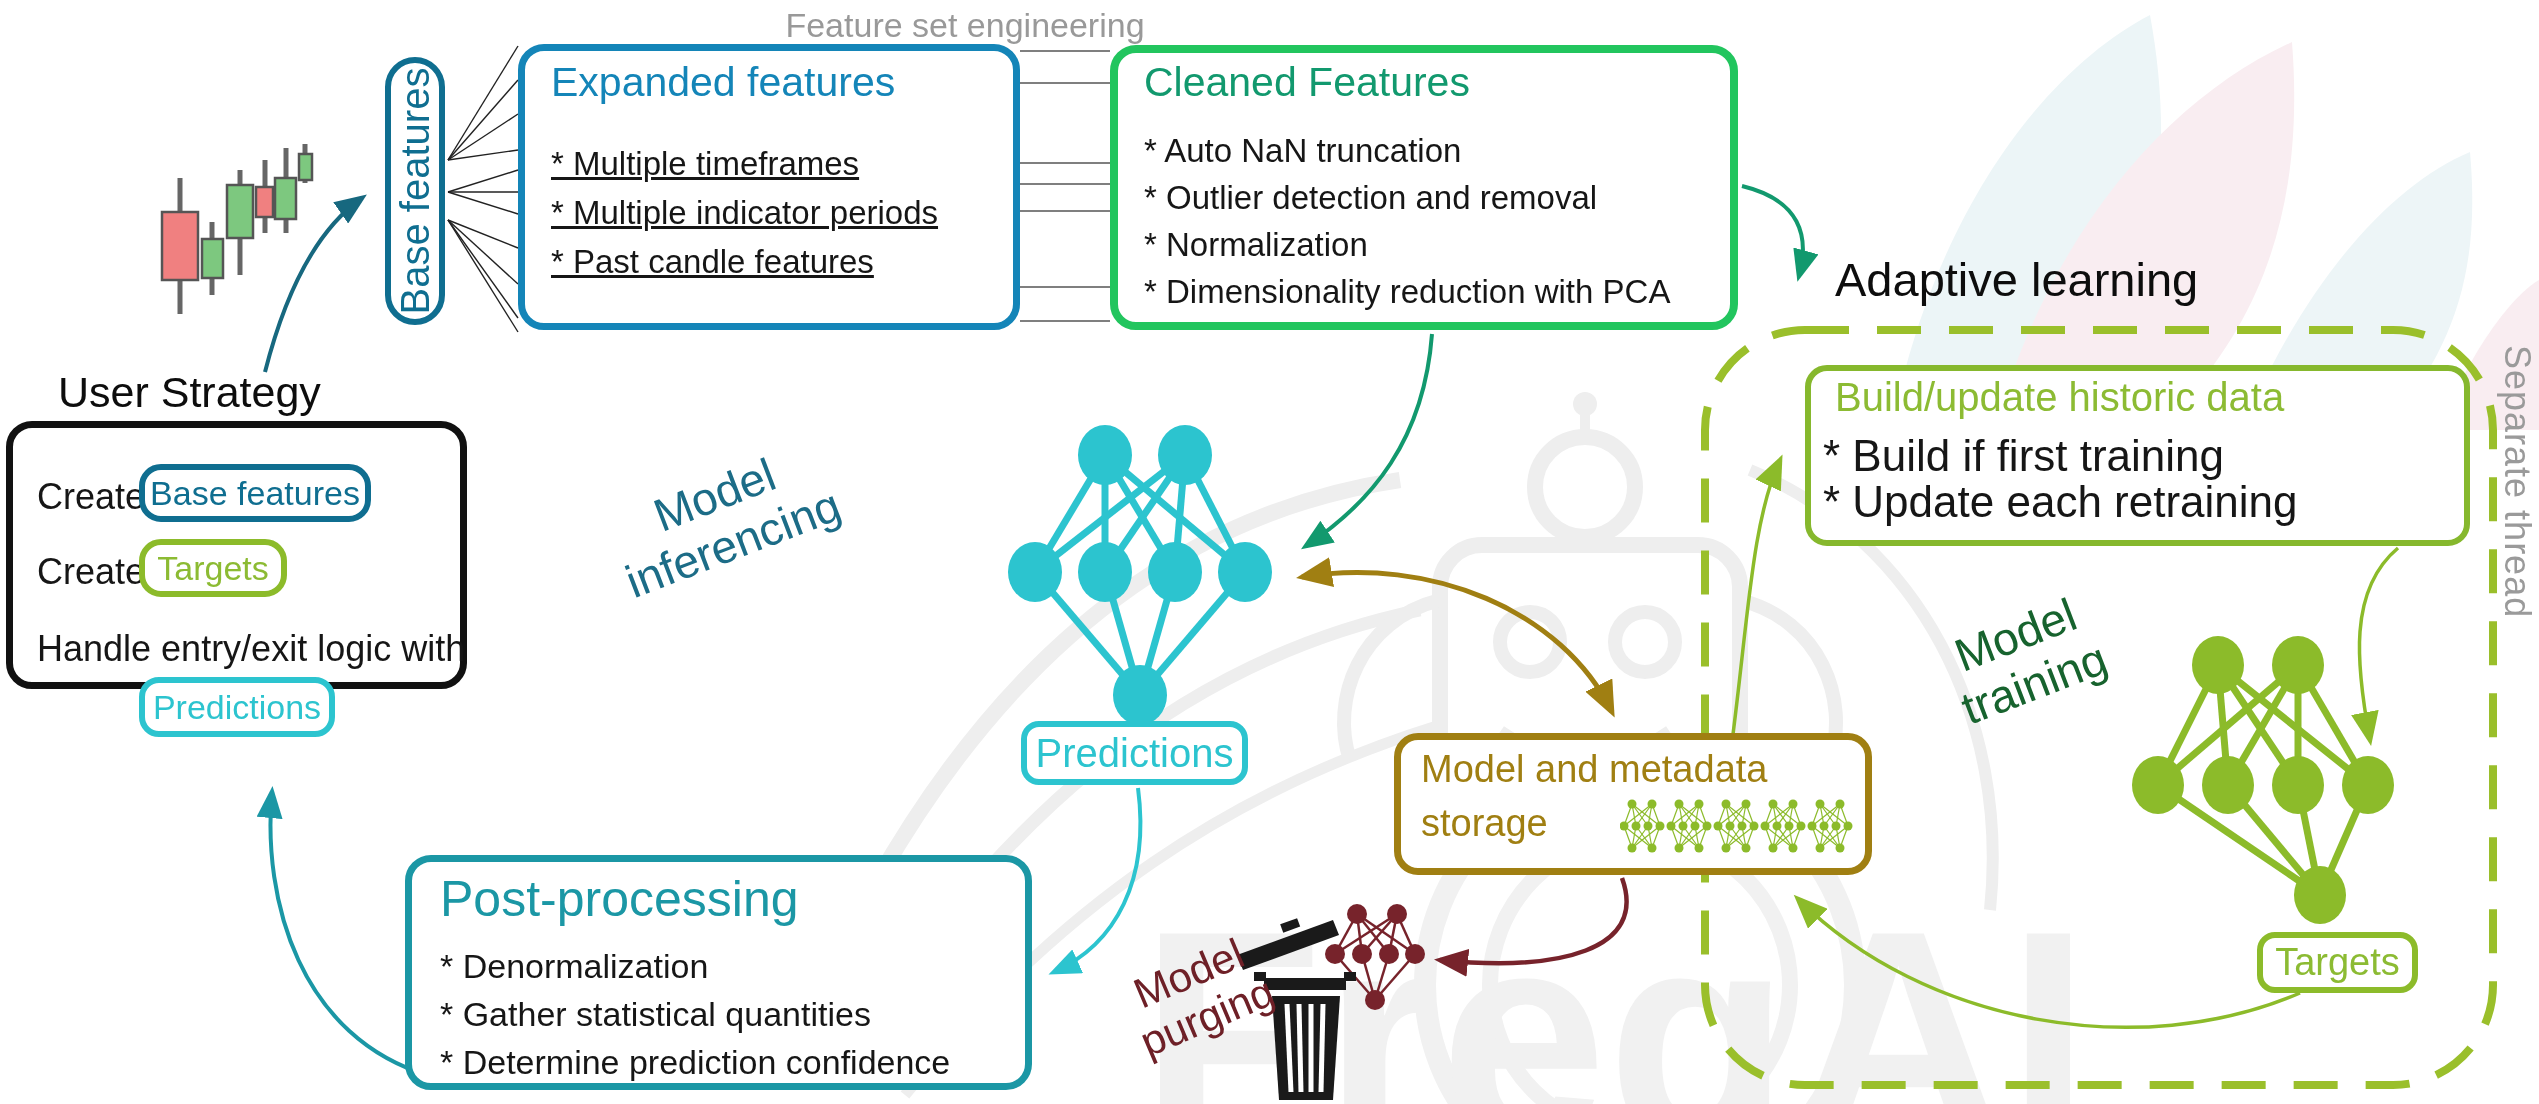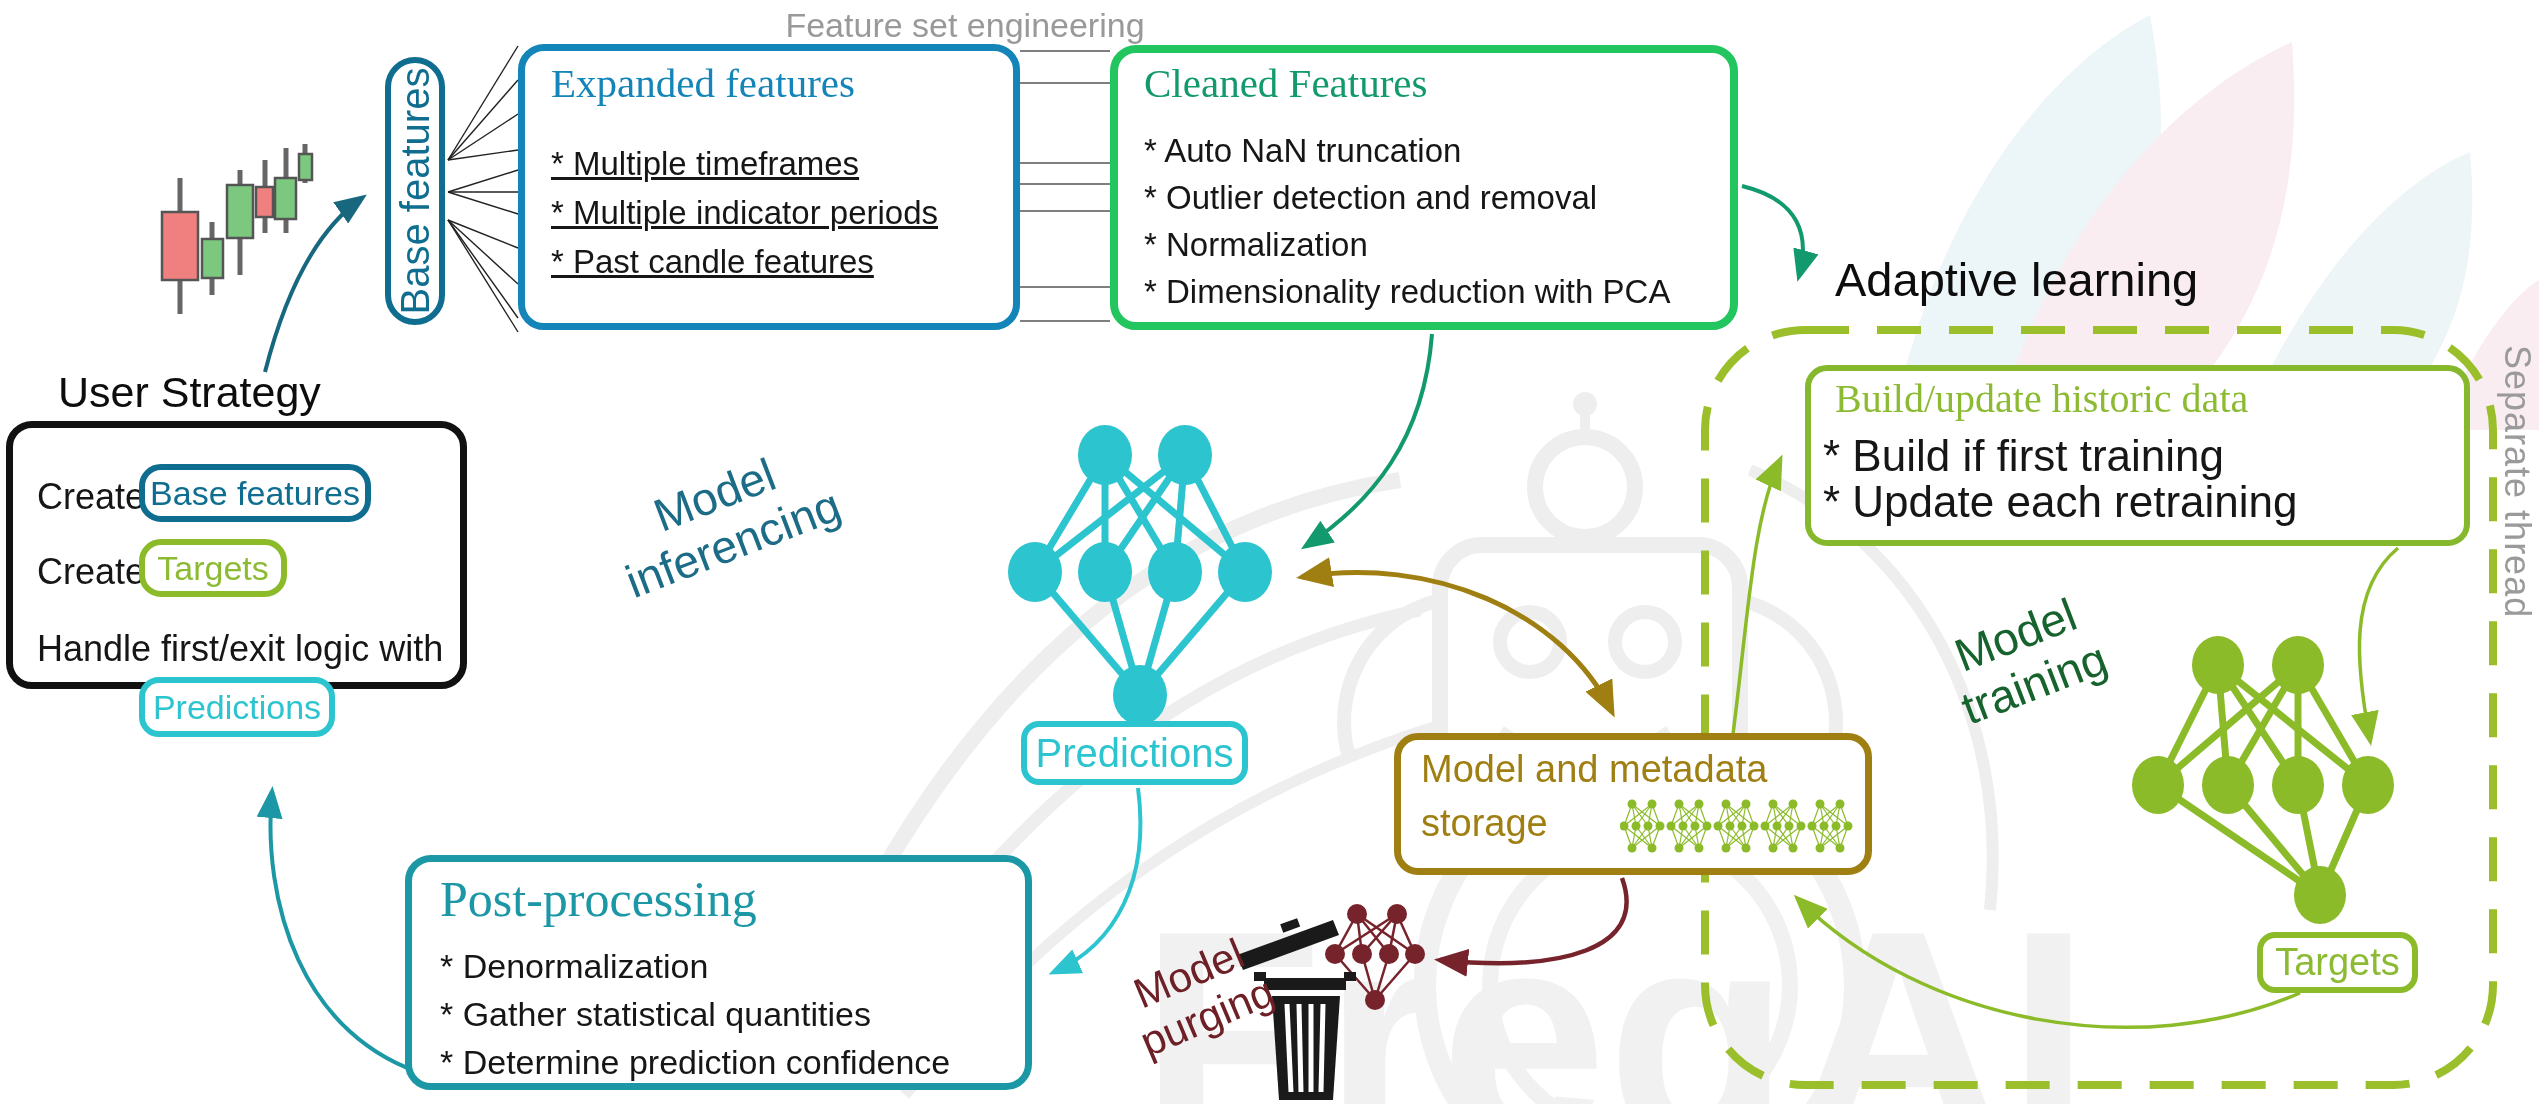--- a/index.html
+++ b/index.html
@@ -1,20 +1,20 @@
 <!DOCTYPE html>
 <html><head>
 <meta charset="utf-8">
 <style>
   html,body{margin:0;padding:0;background:#fff;}
   .stage{position:relative;width:2539px;height:1104px;overflow:hidden;background:#ffffff;
          font-family:"Liberation Sans",sans-serif;color:#111;}
   .stage svg.underlay{position:absolute;left:0;top:0;}
   .dbox{position:absolute;background:#fff;box-sizing:border-box;}
-  .dbox .btitle{position:absolute;white-space:nowrap;font-weight:500;font-family:Liberation Serif, serif;}
+  .dbox .btitle{position:absolute;white-space:nowrap;font-weight:500;}
   .dbox .bullets{position:absolute;color:#161616;}
   .dbox .bullets div{white-space:nowrap;}
   .pill{position:absolute;background:#fff;box-sizing:border-box;display:flex;
         align-items:center;justify-content:center;white-space:nowrap;}
   .rot{position:absolute;text-align:center;line-height:1.12;font-weight:500;}
   .plain{position:absolute;white-space:nowrap;}
   
   #base-pill{left:385px;top:57px;width:60px;height:268px;border:6px solid #0f6e90;border-radius:30px;}
   #base-pill span{position:absolute;left:50%;top:50%;transform:translate(-50%,-50%) rotate(-90deg);
         color:#0f6e90;font-size:40px;white-space:nowrap;}
@@ -303,21 +303,21 @@
 
   <div class="dbox" id="user-box">
     <div class="lbl" style="left:24px;top:48px">Create</div>
     <div class="inpill" id="pill-basefeat">
       <span>Base features</span>
     </div>
     <div class="lbl" style="left:24px;top:123px">Create</div>
     <div class="inpill" id="pill-targets-in">
       <span>Targets</span>
     </div>
-    <div class="lbl" style="left:24px;top:200px">Handle first/exit logic with</div>
+    <div class="lbl" style="left:24px;top:200px">Handle entry/exit logic with</div>
     <div class="inpill" id="pill-pred-in">
       <span>Predictions</span>
     </div>
   </div>
 
   <div class="rot" id="t-inferencing">Model inferencing</div>
 
   <div class="pill" id="predictions-pill">
     <span>Predictions</span>
   </div>

